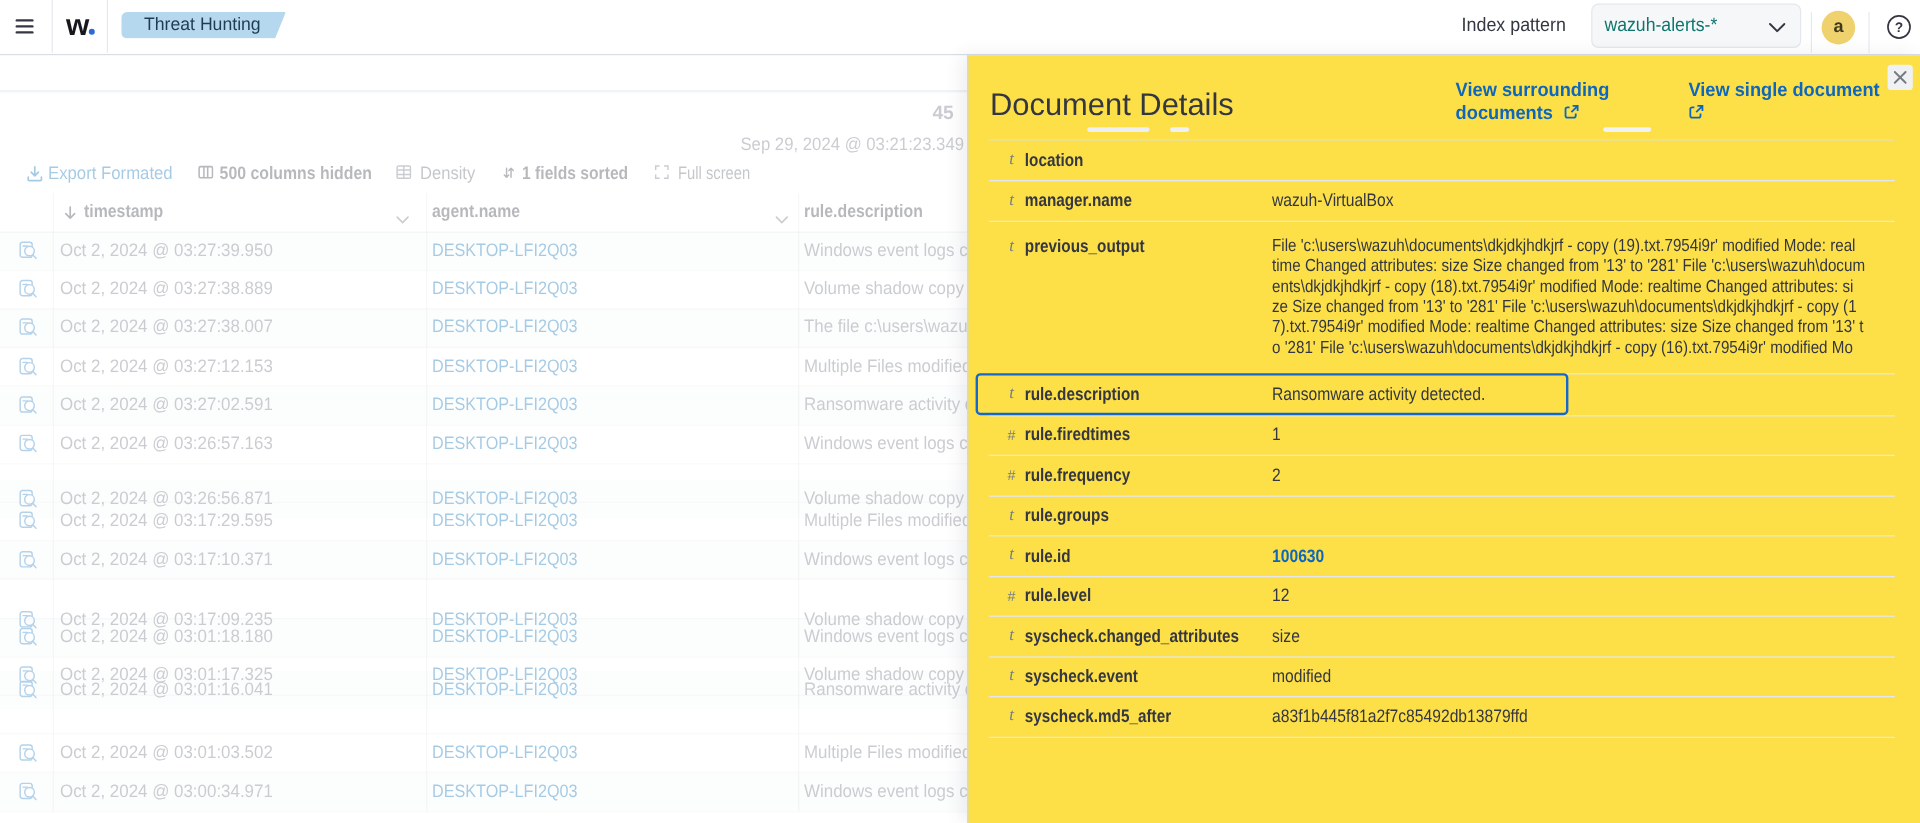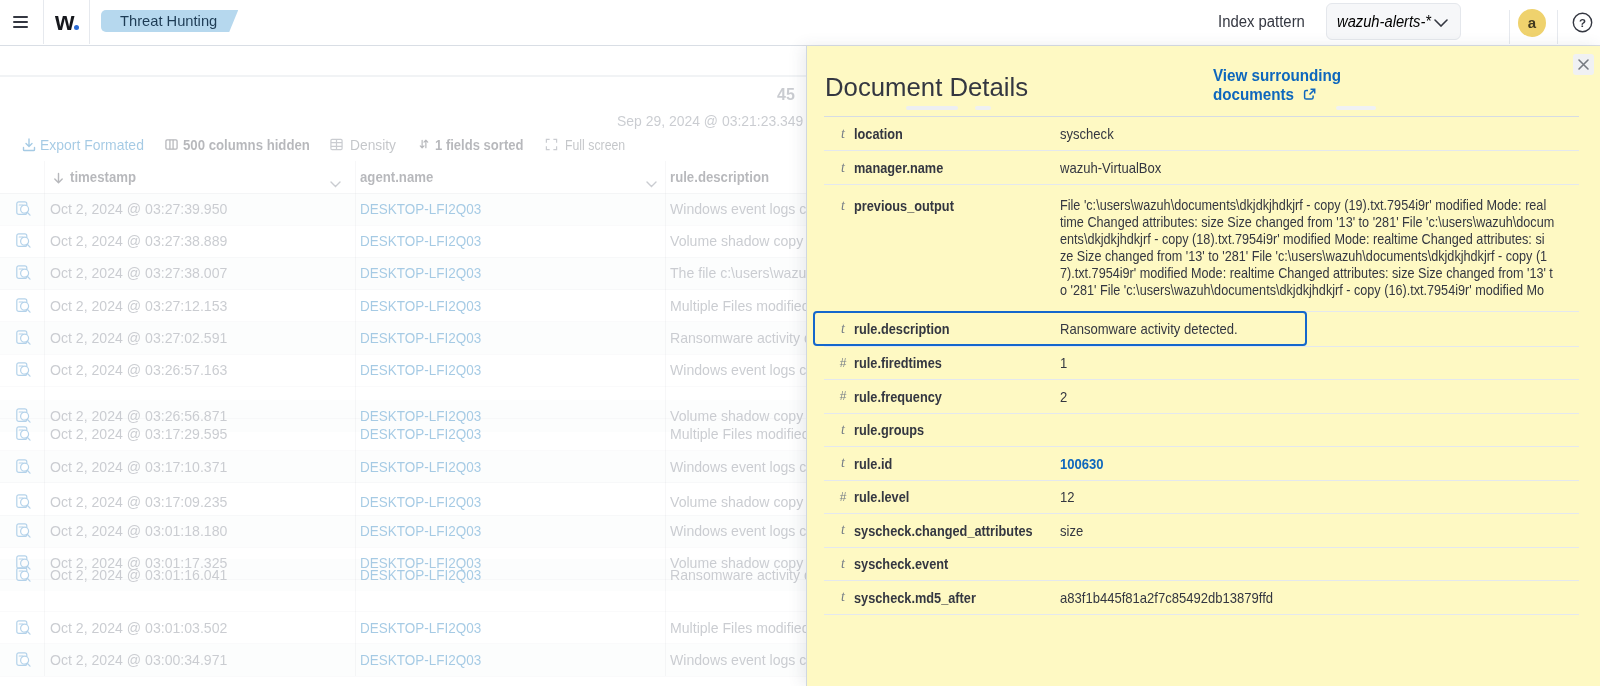--- a/index.html
+++ b/index.html
@@ -16,23 +16,23 @@
   #burger div { position:absolute; left:0; width:15px; height:2px; background:#343741; border-radius:1px; }
   #logo { position:absolute; left:55px; top:6.5px; font-size:25px; font-weight:700; color:#16181d; letter-spacing:-0.5px; }
   #logo .dot { display:inline-block; width:5px; height:5px; border-radius:50%; background:#2b6bd4; margin-left:0.5px; }
   #crumb { position:absolute; left:101px; top:10px; height:22px; line-height:22px; padding:0 19px;
     background:#b6d8ee; color:#1e3c55; font-size:15px; font-weight:400;
     border-radius:5px 0 0 5px;
     clip-path:polygon(0 0, 100% 0, calc(100% - 9px) 100%, 0 100%); }
   #crumb .sx { transform:scaleX(0.98); }
   #ixlabel { position:absolute; left:1218px; top:13px; font-size:16px; color:#343741; }
   #ixlabel .sx { transform:scaleX(0.93); }
-  #ixselect { position:absolute; left:1326px; top:3px; width:135px; height:37px; background:#f6f7f9;
-    border:1px solid #e4e7ec; border-radius:6px; font-size:16px; color:#000000; line-height:35px;
-    padding-left:10px;font-style:italic; }
+  #ixselect { position:absolute; left:1326px; top:3px; width:175px; height:37px; background:#f6f7f9;
+    border:1px solid #e4e7ec; border-radius:6px; font-size:16px; color:#0f766e; line-height:35px;
+    padding-left:10px; }
   #ixselect .sx { transform:scaleX(0.92); }
   #ixselect svg { position:absolute; right:12px; top:15px; }
   #avatar { position:absolute; left:1518px; top:9px; width:28px; height:28px; border-radius:50%;
     background:#efd26d; text-align:center; line-height:28px; font-size:15px; font-weight:700; color:#40391f; }
   #help { position:absolute; left:1572px; top:12px; }
 
   
   #content { position:absolute; left:0; top:46px; width:1600px; height:640px; opacity:0.35; }
   #topline { position:absolute; left:0; top:29px; width:1600px; height:2px; background:#d9dee4; }
   #hits { position:absolute; left:777px; top:40px; font-size:16px; font-weight:700; color:#69707d; white-space:nowrap; }
@@ -49,21 +49,21 @@
     transform:scaleX(0.88); transform-origin:0 50%; }
   .gline { position:absolute; background:rgba(105,115,130,0.16); }
   .grow { position:absolute; left:0; width:1600px; height:32.2px; }
   .grow.odd { background:rgba(105,118,132,0.05); }
   .gcell { position:absolute; font-size:15px; color:#69707d; line-height:32px; white-space:pre;
     transform:scaleX(0.94); transform-origin:0 50%; }
   .gcell.agent { color:#006bb4; font-weight:400; transform:scaleX(0.90); }
   .rowicon { position:absolute; left:15px; top:7px; }
 
   
-  #flyout { position:absolute; left:806px; top:46px; width:794px; height:640px; background:#fef9c3;
+  #flyout { position:absolute; left:806px; top:46px; width:794px; height:640px; background:#fde047;
     border-left:1px solid #cfd7e0; box-shadow:-4px 0 14px rgba(60,70,85,0.10); z-index:40; }
   #fclose { position:absolute; left:766px; top:8px; width:21px; height:21px; background:#f0f1f3; border-radius:3px; }
   #fclose svg { position:absolute; left:4px; top:4px; }
   #ftitle { position:absolute; left:18px; top:25px; font-size:26px; line-height:32px; color:#343741; font-weight:400;
     transform:scaleX(0.99); transform-origin:0 50%; }
   .flink { position:absolute; top:20px; font-size:16px; line-height:19px; font-weight:700; color:#0e67bd; }
   .flink .sx { transform:scaleX(0.95); }
   #flink1 { left:406px; }
   #flink2 { left:600px; }
   .flink svg { vertical-align:-1px; }
@@ -225,21 +225,21 @@
 <span class="rowicon"><svg width="17" height="17" viewBox="0 0 17 17">
               <rect x="1.8" y="1.8" width="10" height="12.6" rx="2" fill="none" stroke="#2a80c4" stroke-width="1.2"></rect>
               <circle cx="9.6" cy="9.2" r="4" fill="#fff" stroke="#2a80c4" stroke-width="1.2"></circle>
               <path d="M12.5 12.5l2.5 2.7" stroke="#2a80c4" stroke-width="1.2" stroke-linecap="round"></path>
               <path d="M4.2 5h3.6" stroke="#2a80c4" stroke-width="1.1" stroke-linecap="round"></path>
             </svg></span>
 <div class="gcell" style="left:50px">Oct 2, 2024 @ 03:17:10.371</div>
 <div class="gcell agent" style="left:360px">DESKTOP-LFI2Q03</div>
 <div class="gcell" style="left:670px">Windows event logs cleared</div>
 </div>
-<div class="grow" style="top:325px">
+<div class="grow" style="top:340px">
 <span class="rowicon"><svg width="17" height="17" viewBox="0 0 17 17">
               <rect x="1.8" y="1.8" width="10" height="12.6" rx="2" fill="none" stroke="#2a80c4" stroke-width="1.2"></rect>
               <circle cx="9.6" cy="9.2" r="4" fill="#fff" stroke="#2a80c4" stroke-width="1.2"></circle>
               <path d="M12.5 12.5l2.5 2.7" stroke="#2a80c4" stroke-width="1.2" stroke-linecap="round"></path>
               <path d="M4.2 5h3.6" stroke="#2a80c4" stroke-width="1.1" stroke-linecap="round"></path>
             </svg></span>
 <div class="gcell" style="left:50px">Oct 2, 2024 @ 03:17:09.235</div>
 <div class="gcell agent" style="left:360px">DESKTOP-LFI2Q03</div>
 <div class="gcell" style="left:670px">Volume shadow copy deleted</div>
 </div>
@@ -349,29 +349,32 @@
     <div id="fclose">
       <svg width="13" height="13" viewBox="0 0 13 13">
           <path d="M2 2l9 9M11 2l-9 9" stroke="#767a81" stroke-width="1.6" stroke-linecap="round"></path>
         </svg>
     </div>
     <div id="ftitle">Document Details</div>
     <div class="flink" id="flink1"><span class="sx">View surrounding</span><br><span class="sx">documents</span> <svg width="13" height="13" viewBox="0 0 13 13">
           <path d="M5 2.5H3.2C2.3 2.5 1.6 3.2 1.6 4.1v5.3c0 .9.7 1.6 1.6 1.6h5.3c.9 0 1.6-.7 1.6-1.6V7.6" fill="none" stroke="#0e67bd" stroke-width="1.5"></path>
           <path d="M7.5 1.3h4.2v4.2M11.4 1.6L6.5 6.5" fill="none" stroke="#0e67bd" stroke-width="1.5"></path>
         </svg></div>
+    <div class="flink" id="flink2"><span class="sx">View single document</span><br><svg width="13" height="13" viewBox="0 0 13 13">
+          <path d="M5 2.5H3.2C2.3 2.5 1.6 3.2 1.6 4.1v5.3c0 .9.7 1.6 1.6 1.6h5.3c.9 0 1.6-.7 1.6-1.6V7.6" fill="none" stroke="#0e67bd" stroke-width="1.5"></path>
+          <path d="M7.5 1.3h4.2v4.2M11.4 1.6L6.5 6.5" fill="none" stroke="#0e67bd" stroke-width="1.5"></path>
+        </svg></div>
     <div style="position:absolute;left:99px;top:60px;width:52px;height:4px;background:#edeff2;border-radius:2px"></div>
     <div style="position:absolute;left:168px;top:60px;width:16px;height:4px;background:#eff1f3;border-radius:2px"></div>
     <div style="position:absolute;left:529px;top:60px;width:40px;height:4px;background:#f0f2f4;border-radius:2px"></div>
     <div id="fhdrline"></div>
     <div id="frows">
 <div class="frow" style="height:34px">
           <span class="ficon tk">t</span>
           <div class="fname"><span class="sx">location</span></div>
-          <div class="fval"><span class="sx">syscheck</span></div>
         </div>
 <div class="frow" style="height:34px">
           <span class="ficon tk">t</span>
           <div class="fname"><span class="sx">manager.name</span></div>
           <div class="fval"><span class="sx">wazuh-VirtualBox</span></div>
         </div>
 <div class="frow" id="prow">
           <span class="ficon tk">t</span>
           <div class="fname"><span class="sx">previous_output</span></div>
           <div class="fval" style="font-size:0">
@@ -414,20 +417,21 @@
           <div class="fval"><span class="sx">12</span></div>
         </div>
 <div class="frow">
           <span class="ficon tk">t</span>
           <div class="fname"><span class="sx">syscheck.changed_attributes</span></div>
           <div class="fval"><span class="sx">size</span></div>
         </div>
 <div class="frow">
           <span class="ficon tk">t</span>
           <div class="fname"><span class="sx">syscheck.event</span></div>
+          <div class="fval"><span class="sx">modified</span></div>
         </div>
 <div class="frow">
           <span class="ficon tk">t</span>
           <div class="fname"><span class="sx">syscheck.md5_after</span></div>
           <div class="fval"><span class="sx">a83f1b445f81a2f7c85492db13879ffd</span></div>
         </div>
     </div>
   </div>
 </div>
 

